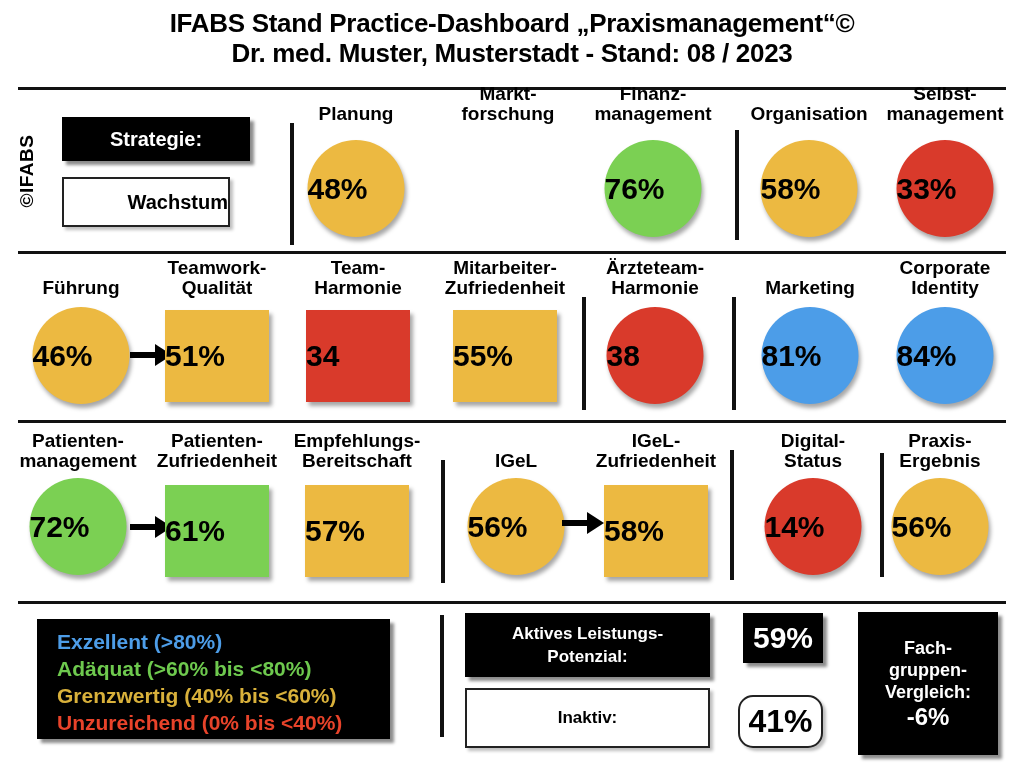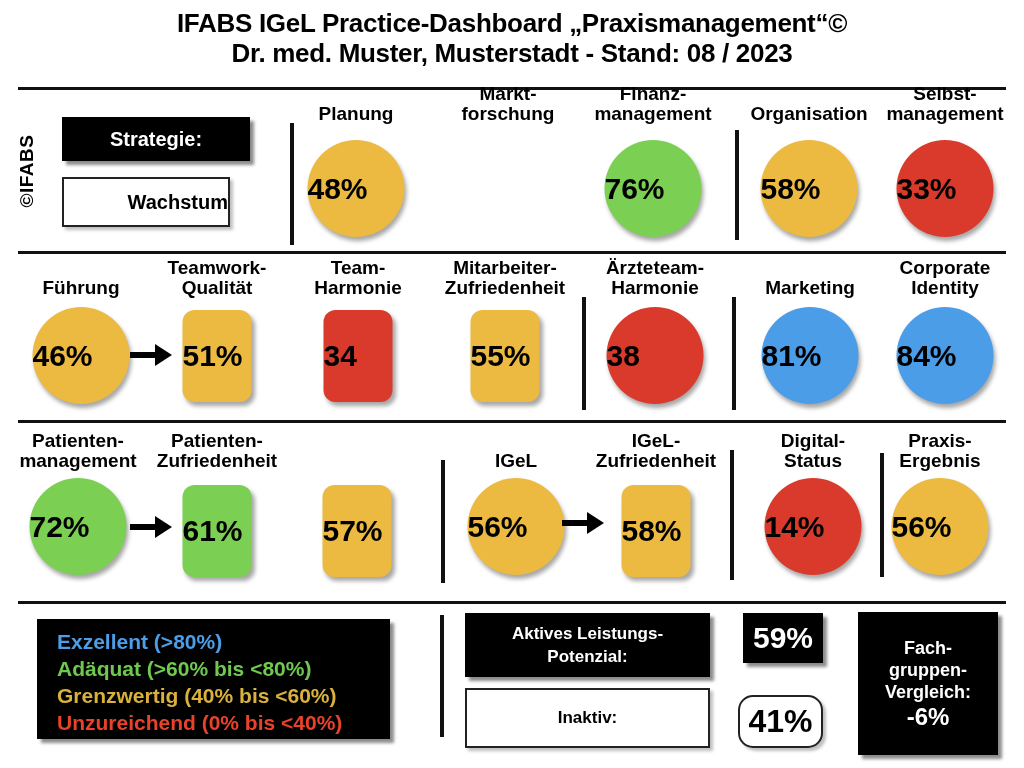--- a/index.html
+++ b/index.html
@@ -33,21 +33,21 @@
   .row { position:absolute; left:0; width:1024px; }
   .row1 { top:92px;  height:158px; }
   .row2 { top:254px; height:167px; }
   .row3 { top:423px; height:179px; }
   .kpi { position:absolute; top:0; width:150px; height:100%; }
   .kpi-label { position:absolute; left:50%; transform:translateX(-50%); width:178px;
     text-align:center; font-size:19px; line-height:20px; white-space:pre-line; }
   .shape { position:absolute; left:50%; transform:translateX(-50%);
     display:flex; align-items:center; font-size:30px; }
   .shape.circle { width:97px; height:97px; border-radius:50%; box-shadow:2px 4px 4px rgba(0,0,0,0.35); }
-  .shape.square { width:69px; height:92px; box-shadow:3px 4px 4px rgba(0,0,0,0.35);border-radius:12px; }
+  .shape.square { width:104px; height:92px; box-shadow:3px 4px 4px rgba(0,0,0,0.35); }
   .row1 .kpi-label { bottom:126px; }
   .row1 .shape { top:48px; }
   .row2 .kpi-label { bottom:123px; }
   .row2 .shape.circle { top:53px; }
   .row2 .shape.square { top:56px; }
   .row3 .kpi-label { bottom:131px; }
   .row3 .shape.circle { top:55px; }
   .row3 .shape.square { top:62px; }
 
   
@@ -68,21 +68,21 @@
   .benchmark { left:858px; top:612px; width:140px; height:143px; }
   .benchmark-label { font-size:18px; line-height:22px; white-space:pre-line; }
   .benchmark-value { font-size:24px; line-height:28px; }
 </style>
 </head>
 <body>
 
 <div class="canvas">
 
   <div class="title-block">
-    <div class="title-line">IFABS IGeL Practice-Dashboard „Praxismanagement“©</div>
+    <div class="title-line">IFABS Stand Practice-Dashboard „Praxismanagement“©</div>
     <div class="title-line">Dr. med. Muster, Musterstadt - Stand: 08 / 2023</div>
   </div>
 
   <div class="hrule" style="top:87px"></div>
   <div class="hrule" style="top:251px"></div>
   <div class="hrule" style="top:420px"></div>
   <div class="hrule" style="top:601px"></div>
 
   <div class="watermark">©IFABS</div>
 
@@ -202,20 +202,22 @@
         <span class="head"></span>
     </div>
     <div class="kpi" style="left:142px">
       <div class="kpi-label">Patienten-
 Zufriedenheit</div>
       <div class="shape square" style="background: rgb(123, 208, 83);">
         <span>61%</span>
       </div>
     </div>
     <div class="kpi" style="left:282px">
+      <div class="kpi-label">Empfehlungs-
+Bereitschaft</div>
       <div class="shape square" style="background: rgb(236, 185, 65);">
         <span>57%</span>
       </div>
     </div>
     <div class="kpi" style="left:441px">
       <div class="kpi-label">IGeL</div>
       <div class="shape circle" style="background: rgb(236, 185, 65);">
         <span>56%</span>
       </div>
     </div>

